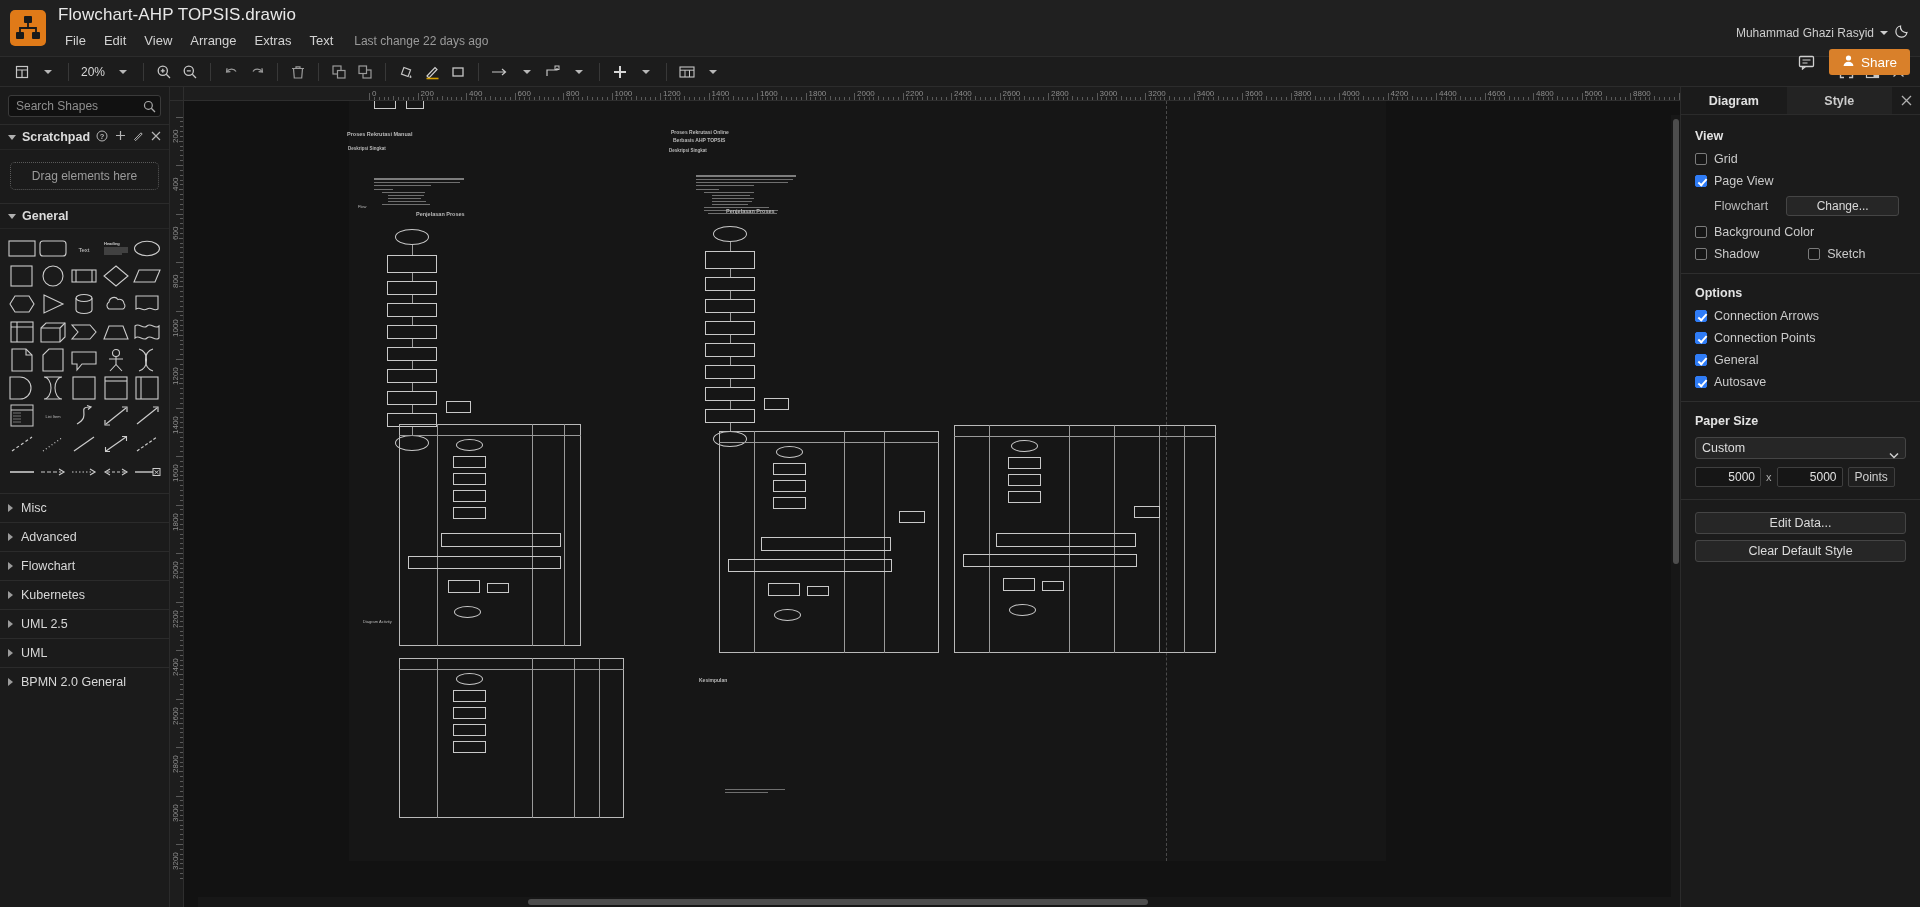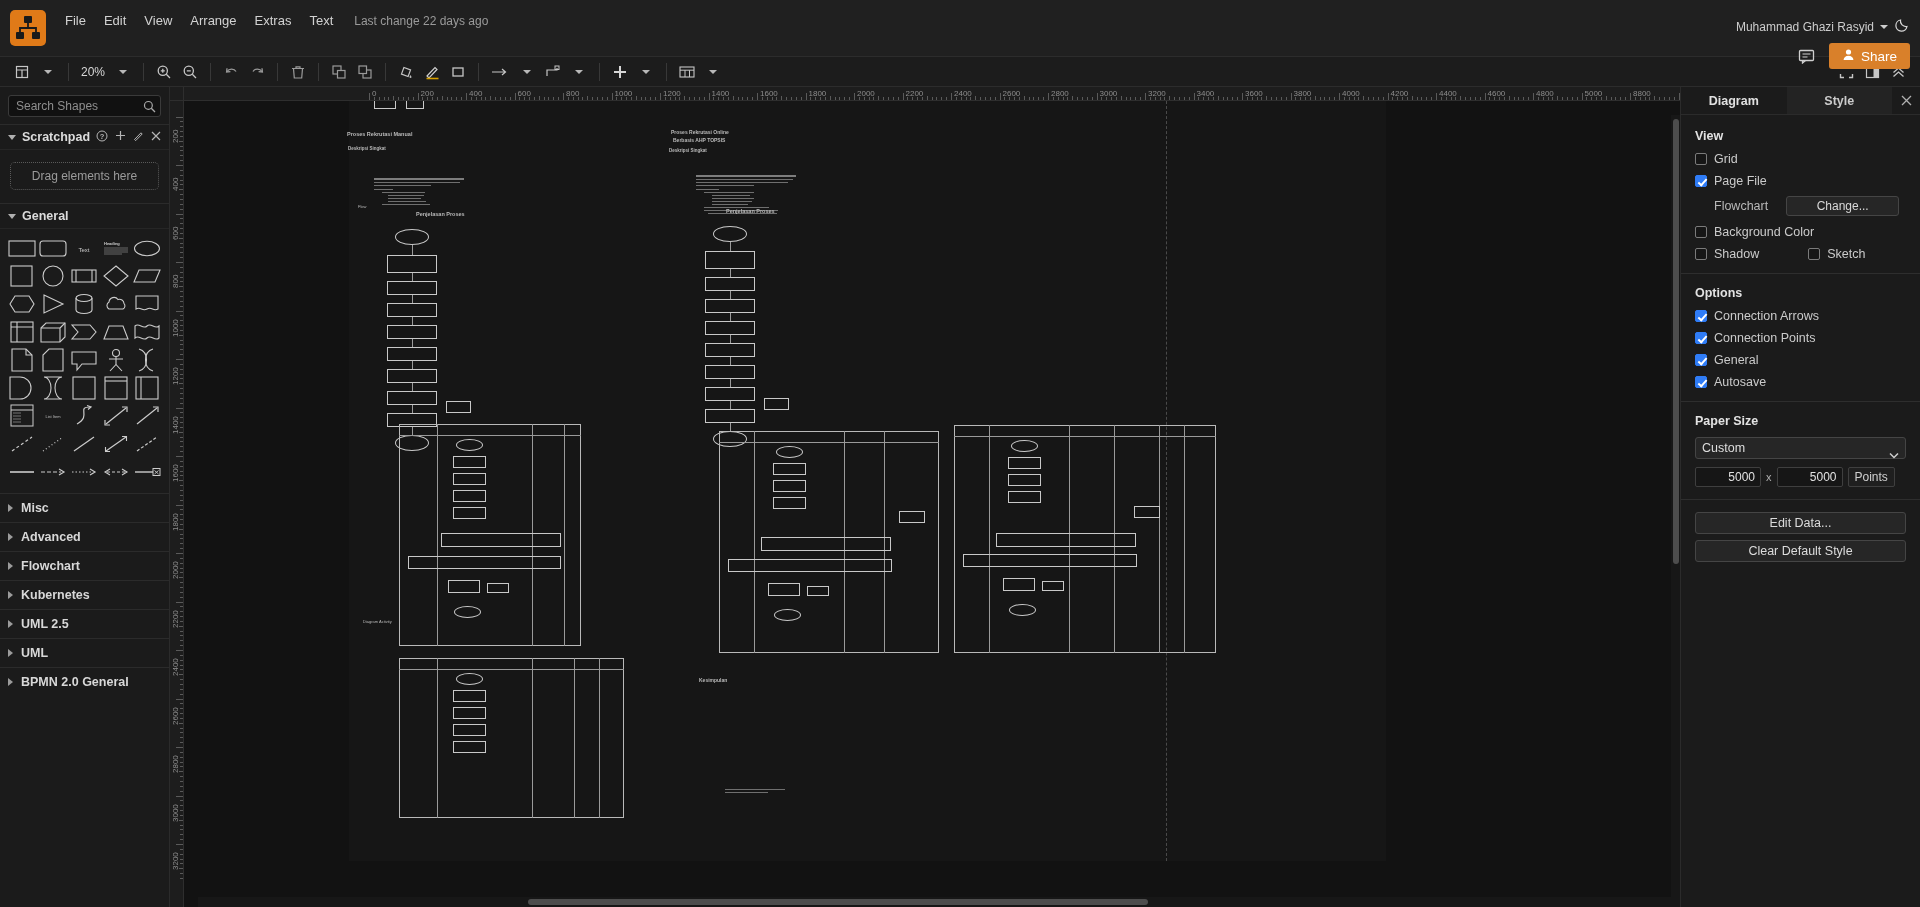--- a/index.html
+++ b/index.html
@@ -16,21 +16,21 @@
   .topbar { height: 56px; background: #202020; display: flex; align-items: flex-start; position: relative; flex: 0 0 56px; }
   .logo-wrap { width: 56px; height: 56px; display:flex; align-items:center; justify-content:center; }
   .logo { width: 36px; height: 36px; background: #e07a18; border-radius: 5px; position: relative; }
   .logo svg { position:absolute; left:5px; top:5px; }
   .title-block { padding-top: 5px; }
   .doc-title { font-size: 17px; color: #e8e8e8; letter-spacing:.1px; padding-left:2px; }
   .menubar { display: flex; align-items: center; gap: 0px; margin-top: 5px; }
   .menu-item { font-size: 13px; color: #d2d2d2; padding: 3px 9px; cursor: default; border-radius:2px; }
   .lastchange { font-size: 12px; color: #9a9a9a; margin-left: 12px; }
   .topbar-right { position: absolute; right: 10px; top: 0; display:flex; flex-direction:column; align-items:flex-end; }
-  .user-row { display: flex; align-items: center; gap: 6px; height: 22px; margin-top:16px; }
+  .user-row { display: flex; align-items: center; gap: 6px; height: 22px; margin-top:22px; }
   .user-name { font-size: 12px; color: #cdcdcd; }
   .caret-sm { width:0;height:0;border-left:4px solid transparent;border-right:4px solid transparent;border-top:4px solid #cdcdcd; }
   .moon { width: 16px; height: 16px; color:#d8d8d8; }
   .action-row { display:flex; align-items:center; gap:8px; margin-top:5px; }
   .comment-btn { width: 28px; height: 26px; display:flex;align-items:center;justify-content:center; border-radius:3px; }
   .share-btn { background: #d9802a; color: #fff; font-size: 13.5px; height: 26px; padding: 0 13px; border-radius: 3px; display:flex; align-items:center; gap:6px; border:none; cursor:pointer; }
 
   
   .toolbar { height: 31px; background: #1c1c1c; border-top: 1px solid #2c2c2c; border-bottom: 1px solid #2c2c2c; display: flex; align-items: center; padding-left: 10px; gap: 2px; flex: 0 0 31px; }
   .tb { height: 24px; min-width: 24px; display:flex; align-items:center; justify-content:center; border-radius:3px; color:#c6c6c6; padding:0 3px;}
@@ -51,21 +51,21 @@
   .search-ico { position:absolute; right:5px; top:4px; color:#aaa; }
   .sect-head { height: 26px; display:flex; align-items:center; gap:6px; padding: 0 8px; border-top:1px solid #2b2b2b; border-bottom:1px solid #262626; font-size:12.5px; color:#dcdcdc; font-weight:bold; }
   .tri { width:0;height:0; }
   .tri-dn { border-left:4.5px solid transparent;border-right:4.5px solid transparent;border-top:5px solid #b0b0b0; }
   .tri-rt { border-top:4.5px solid transparent;border-bottom:4.5px solid transparent;border-left:5px solid #9b9b9b; }
   .sp-actions { margin-left:auto; display:flex; align-items:center; gap:7px; color:#b5b5b5; }
   .scratch-drop { margin: 12px 10px 13px 10px; height: 28px; border:1.5px dotted #5a5a5a; border-radius:5px; display:flex; align-items:center; justify-content:center; font-size:12px; color:#9b9b9b; }
   .shapes-grid { padding: 8px 6px 10px 6px; display:grid; grid-template-columns: repeat(5, 1fr); gap: 6px 0px; }
   .shape-cell { height: 22px; display:flex; align-items:center; justify-content:center; }
   .shape-cell svg { display:block; }
-  .cat-row { height: 29px; display:flex; align-items:center; gap:8px; padding:0 8px; border-top:1px solid #2b2b2b; font-size:12.5px; color:#d8d8d8;font-weight:bold; }
+  .cat-row { height: 29px; display:flex; align-items:center; gap:8px; padding:0 8px; border-top:1px solid #2b2b2b; font-size:12.5px; color:#d8d8d8; }
   .more-shapes-wrap { margin-top:auto; padding: 12px 0 16px 0; border-top:1px solid #2b2b2b; display:flex; justify-content:center; }
   .more-shapes { background:#4a7fd4; color:#fff; border:none; border-radius:3px; font-size:12.5px; height:24px; padding: 0 12px; cursor:pointer; font-family:"Liberation Sans",sans-serif; }
 
   
   .canvas-area { flex: 1 1 auto; position:relative; background:#121212; min-width:0; display:flex; flex-direction:column; }
   .ruler-h { height: 14px; background:#1d1d1d; border-bottom:1px solid #2e2e2e; position:relative; overflow:hidden; flex:0 0 14px; margin-left:14px;}
   .ruler-v { width: 14px; background:#1d1d1d; border-right:1px solid #2e2e2e; position:absolute; left:0; top:14px; bottom:0; overflow:hidden; }
   .ruler-corner { position:absolute; left:0; top:0; width:14px; height:14px; background:#1d1d1d; border-right:1px solid #2e2e2e; border-bottom:1px solid #2e2e2e; z-index:3;}
   .tick { position:absolute; bottom:0; width:1px; background:#5a5a5a; }
   .tickv { position:absolute; right:0; height:1px; background:#5a5a5a; }
@@ -130,20 +130,21 @@
       <div class="logo">
         <svg width="26" height="26" viewBox="0 0 26 26">
           <rect x="9" y="1" width="8" height="7" rx="1" fill="#1a1a1a"></rect>
           <rect x="1" y="17" width="8" height="7" rx="1" fill="#1a1a1a"></rect>
           <rect x="17" y="17" width="8" height="7" rx="1" fill="#1a1a1a"></rect>
           <path d="M13 8 L13 13 M5 17 L5 13 L21 13 L21 17" stroke="#1a1a1a" stroke-width="1.8" fill="none"></path>
         </svg>
       </div>
     </div>
     <div class="title-block">
+      <div class="doc-title">Flowchart-AHP TOPSIS.drawio</div>
       <div class="menubar">
         <div class="menu-item">File</div>
         <div class="menu-item">Edit</div>
         <div class="menu-item">View</div>
         <div class="menu-item">Arrange</div>
         <div class="menu-item">Extras</div>
         <div class="menu-item">Text</div>
         <div class="lastchange">Last change 22 days ago</div>
       </div>
     </div>
@@ -1309,21 +1310,21 @@
       </div>
       <div class="fmt-body">
         <div class="fmt-h">View</div>
 
         <div class="chk-row">
           <span class="chk"></span>
           <span>Grid</span>
         </div>
         <div class="chk-row">
           <span class="chk on"></span>
-          <span>Page File</span>
+          <span>Page View</span>
         </div>
         <div class="bg-row">
           <span class="bg-lbl">Flowchart</span>
           <button class="btn-sm" style="margin-left:18px;width:113px;">Change...</button>
         </div>
         <div class="chk-row">
           <span class="chk"></span>
           <span>Background Color</span>
         </div>
         <div class="chk-row">

